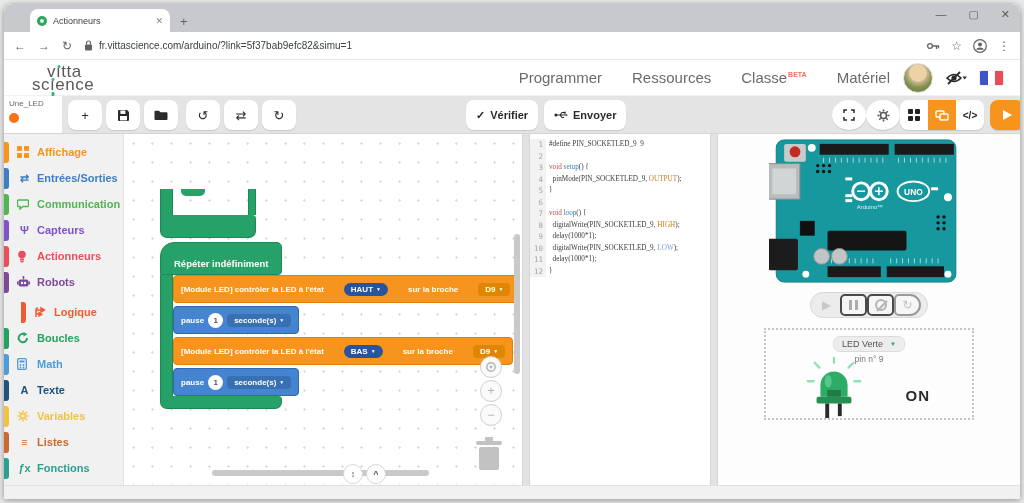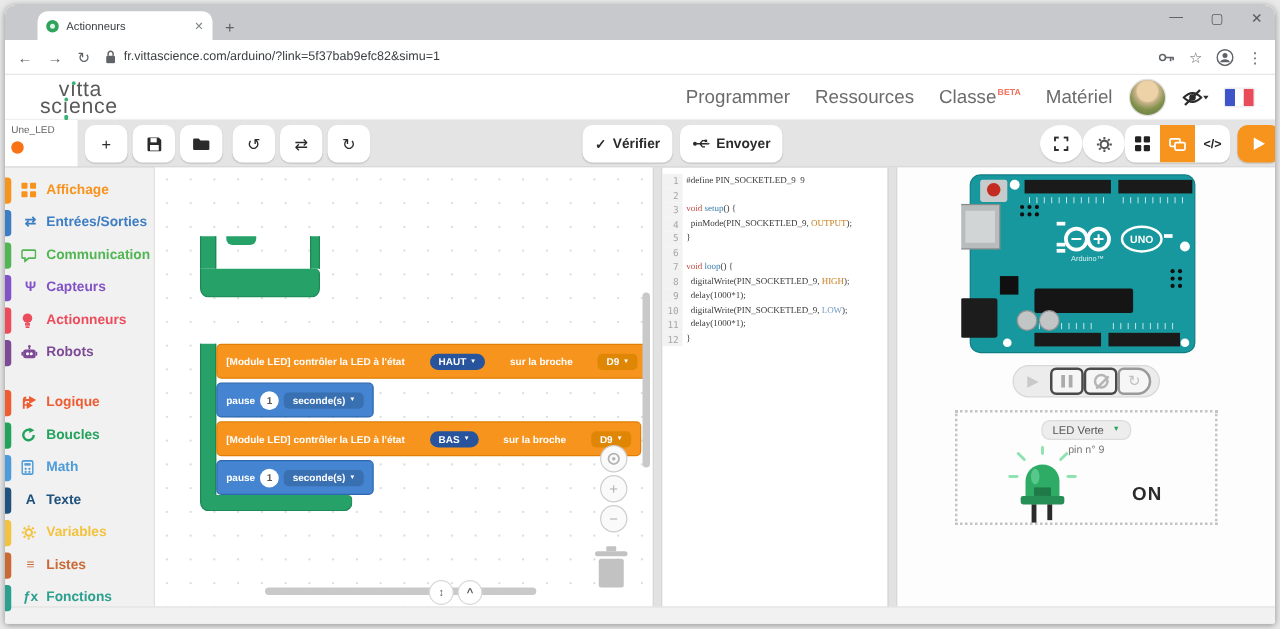--- a/index.html
+++ b/index.html
@@ -28,21 +28,21 @@
   
   .siteheader{height:36px;background:#fff;display:flex;align-items:center;position:relative;
     border-bottom:1px solid #f0f0f0;}
   .logo{margin-left:28px;font-size:17px;line-height:13px;color:#595959;letter-spacing:.5px;}
   .logo .l1{padding-left:15px;}
   .gi{position:relative;display:inline-block;}
   .gi::after{content:'';position:absolute;width:3px;height:3px;border-radius:50%;
     background:#3bb273;top:0;left:50%;transform:translateX(-50%);}
   .gib::before{content:'';position:absolute;width:3px;height:4px;border-radius:1px;
     background:#3bb273;bottom:-5px;left:50%;transform:translateX(-50%);}
-  .main-nav{position:absolute;right:130px;display:flex;gap:20px;align-items:center;}
+  .main-nav{position:absolute;right:130px;display:flex;gap:30px;align-items:center;}
   .nav-item{font-size:15px;color:#6b6b6b;cursor:pointer;position:relative;}
   .beta{color:#f2705c;font-size:7px;font-weight:bold;vertical-align:super;margin-left:1px;}
   .hdr-right{position:absolute;right:16px;display:flex;align-items:center;gap:12px;}
   .avatar{width:30px;height:30px;border-radius:50%;flex:none;
     background:radial-gradient(circle at 50% 32%,#ecd2a6 0 34%,#c8b38b 40%,#82914d 62%,#5f7a3a 100%);
     border:1px solid #e0e0e0;}
   .eyewrap{display:flex;align-items:center;gap:2px;color:#333;}
   .flag{width:25px;height:16px;display:flex;border:1px solid #eee;border-radius:2px;overflow:hidden;}
   .flag div{flex:1;}
 
@@ -62,21 +62,21 @@
     font-weight:bold;color:#222;cursor:pointer;}
   .seg.active{background:#f7941e;}
   .playbtn{background:#f7941e;}
   .grid4{display:grid;grid-template-columns:5px 5px;grid-template-rows:5px 5px;gap:2px;}
   .grid4 i{background:#222;border-radius:1px;}
 
   
   .content{display:flex;height:351px;}
   .sidebar{width:120px;background:#f1f1f1;border-right:1px solid #e2e2e2;padding-top:5px;}
   .side-item{display:flex;align-items:center;height:26px;cursor:pointer;position:relative;}
-  .side-item.gap{margin-top:14px;}
+  .side-item.gap{margin-top:4px;padding-left:17px;}
   .sbar{width:5px;height:21px;border-radius:0 3px 3px 0;background:var(--c);flex:none;}
   .sicon{width:15px;margin-left:8px;text-align:center;font-size:11px;font-weight:bold;
     color:var(--c);flex:none;line-height:0;}
   .slabel{margin-left:5px;font-size:11px;font-weight:bold;color:var(--c);white-space:nowrap;}
 
   .canvas{flex:1;position:relative;background:#fff;
     background-image:radial-gradient(#dcdcdc 1px,transparent 1.2px);background-size:19px 19px;overflow:hidden;}
   .gblock{position:absolute;background:#26a269;border:1px solid #1d8a55;color:#fff;
     font-size:9.5px;font-weight:bold;}
   .hat{border-radius:14px 5px 4px 0;display:flex;align-items:flex-end;padding:0 0 5px 13px;}
@@ -409,20 +409,23 @@
         </div>
       </div>
 
     <div class="canvas">
 
       <div class="gblock spine" style="left:36px;top:55px;width:13px;height:26px"></div>
       <div class="gblock spine" style="left:124px;top:55px;width:8px;height:26px"></div>
       <div class="ntab" style="left:57px;top:55px"></div>
       <div class="gblock gbottom" style="left:36px;top:81px;width:96px;height:23px"></div>
 
+      <div class="gblock hat" style="left:36px;top:108px;width:122px;height:33px">
+        <span>Répéter indéfiniment</span>
+      </div>
       <div class="gblock spine" style="left:36px;top:141px;width:13px;height:121px"></div>
       <div class="gblock gbottom" style="left:36px;top:262px;width:122px;height:13px"></div>
       <div class="loop-children" style="left:49px;top:141px">
           <div class="block led-block">
             <span>[Module LED] contrôler la LED à l'état</span>
             <span class="drop state-drop">HAUT<span class="caret">▼</span></span>
             <span>sur la broche</span>
             <span class="drop pin-drop">D9<span class="caret">▼</span></span>
           </div>
           <div class="block pause-block">

